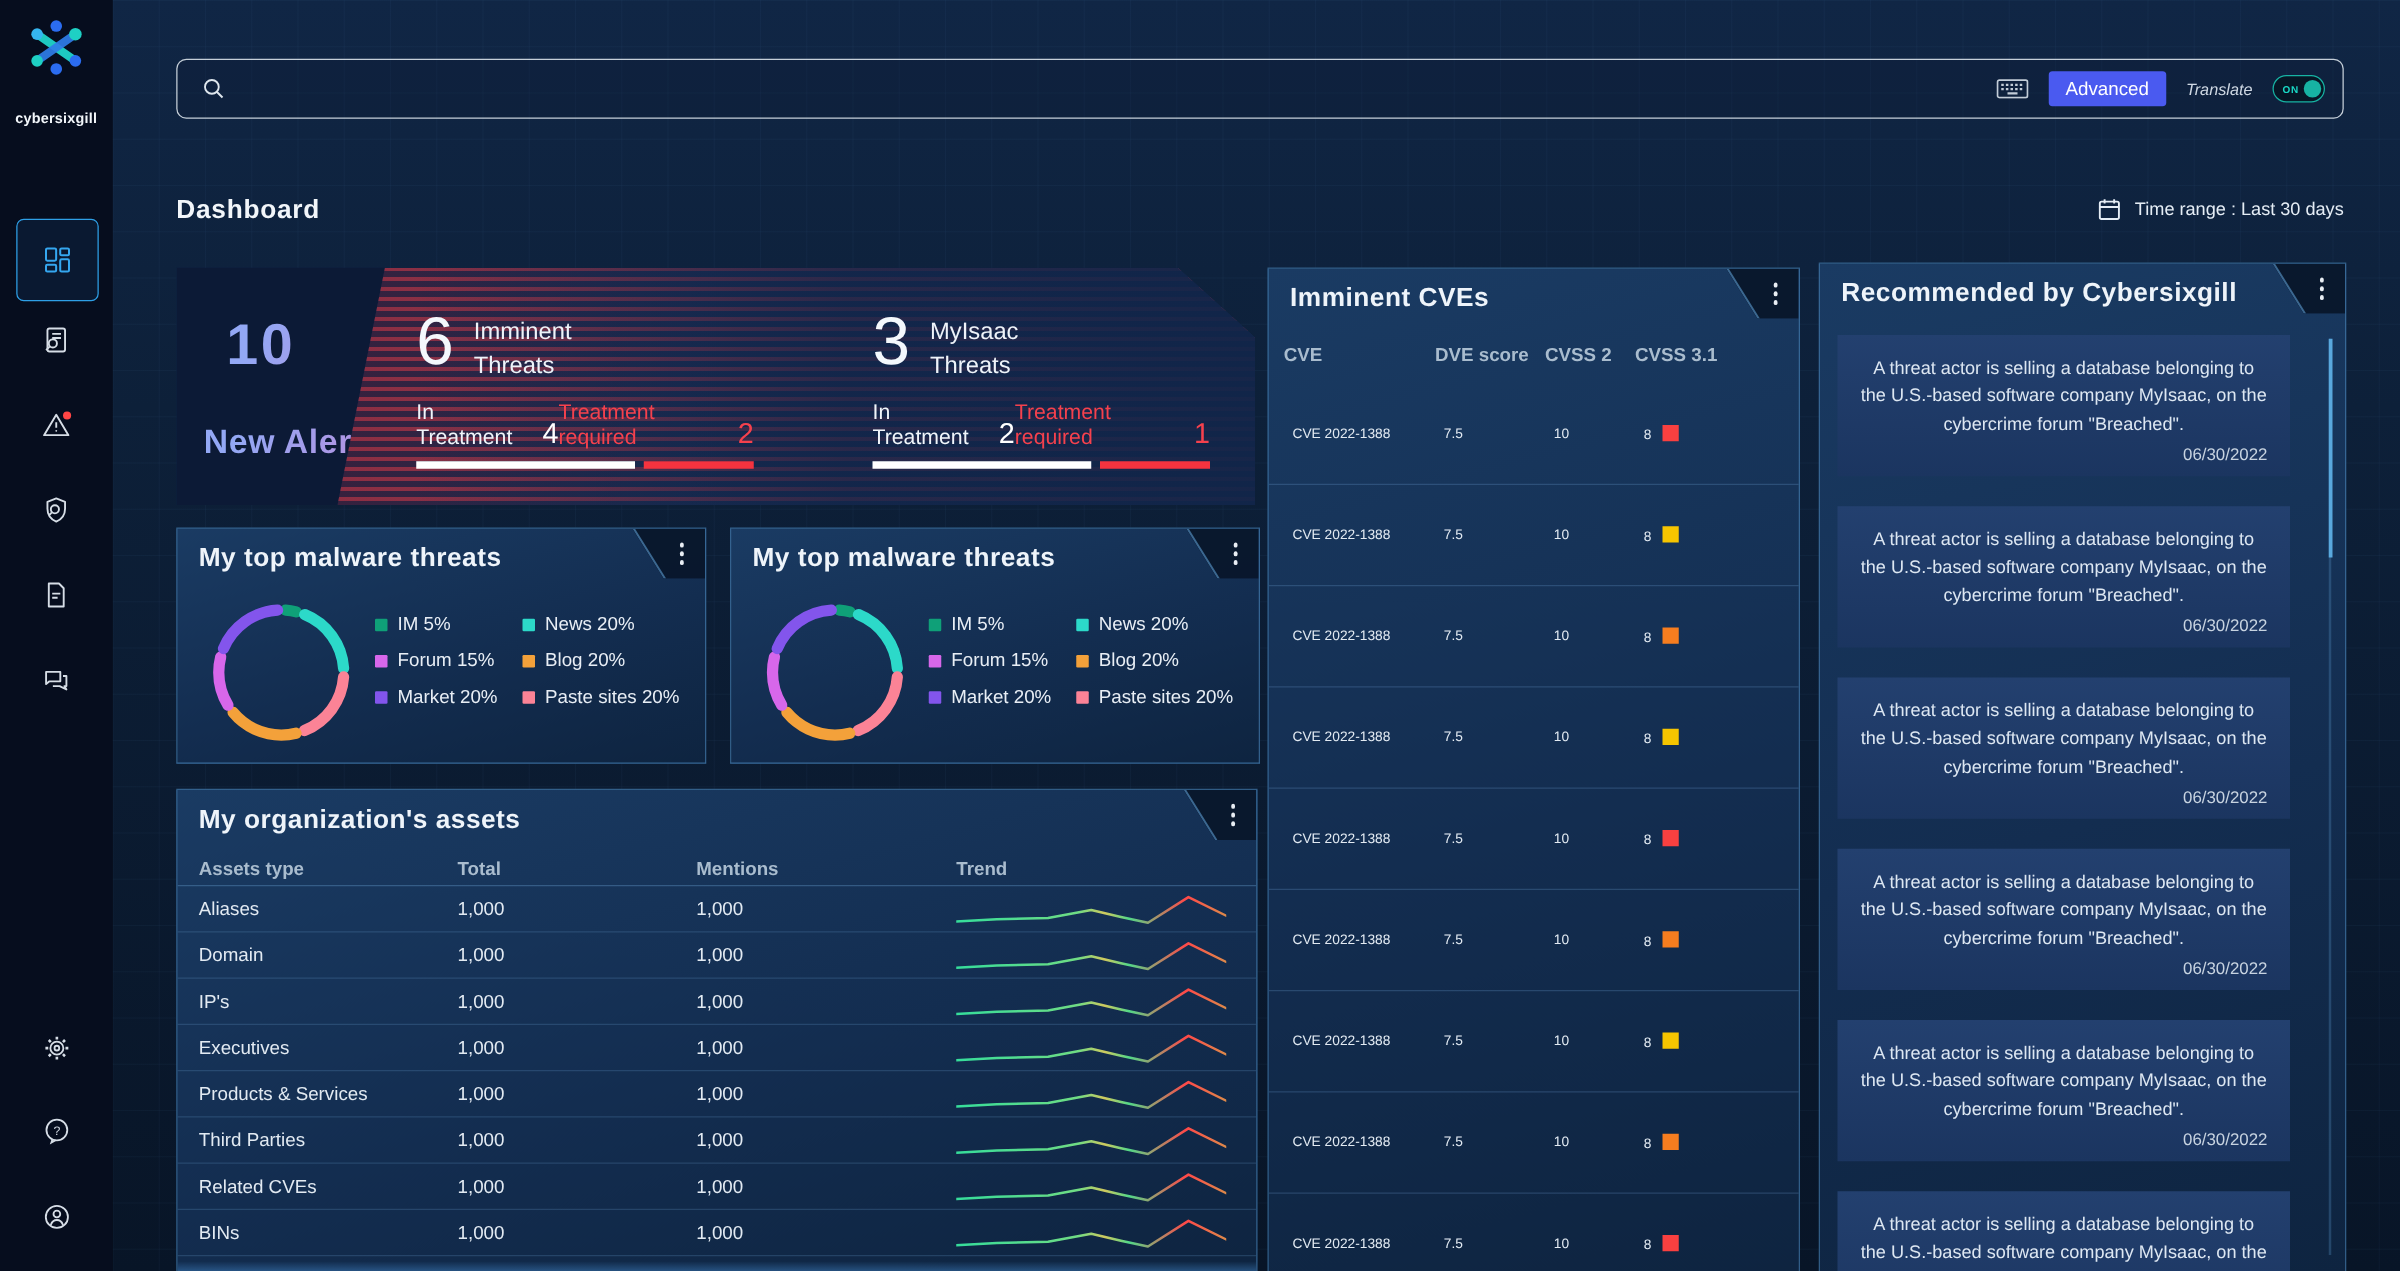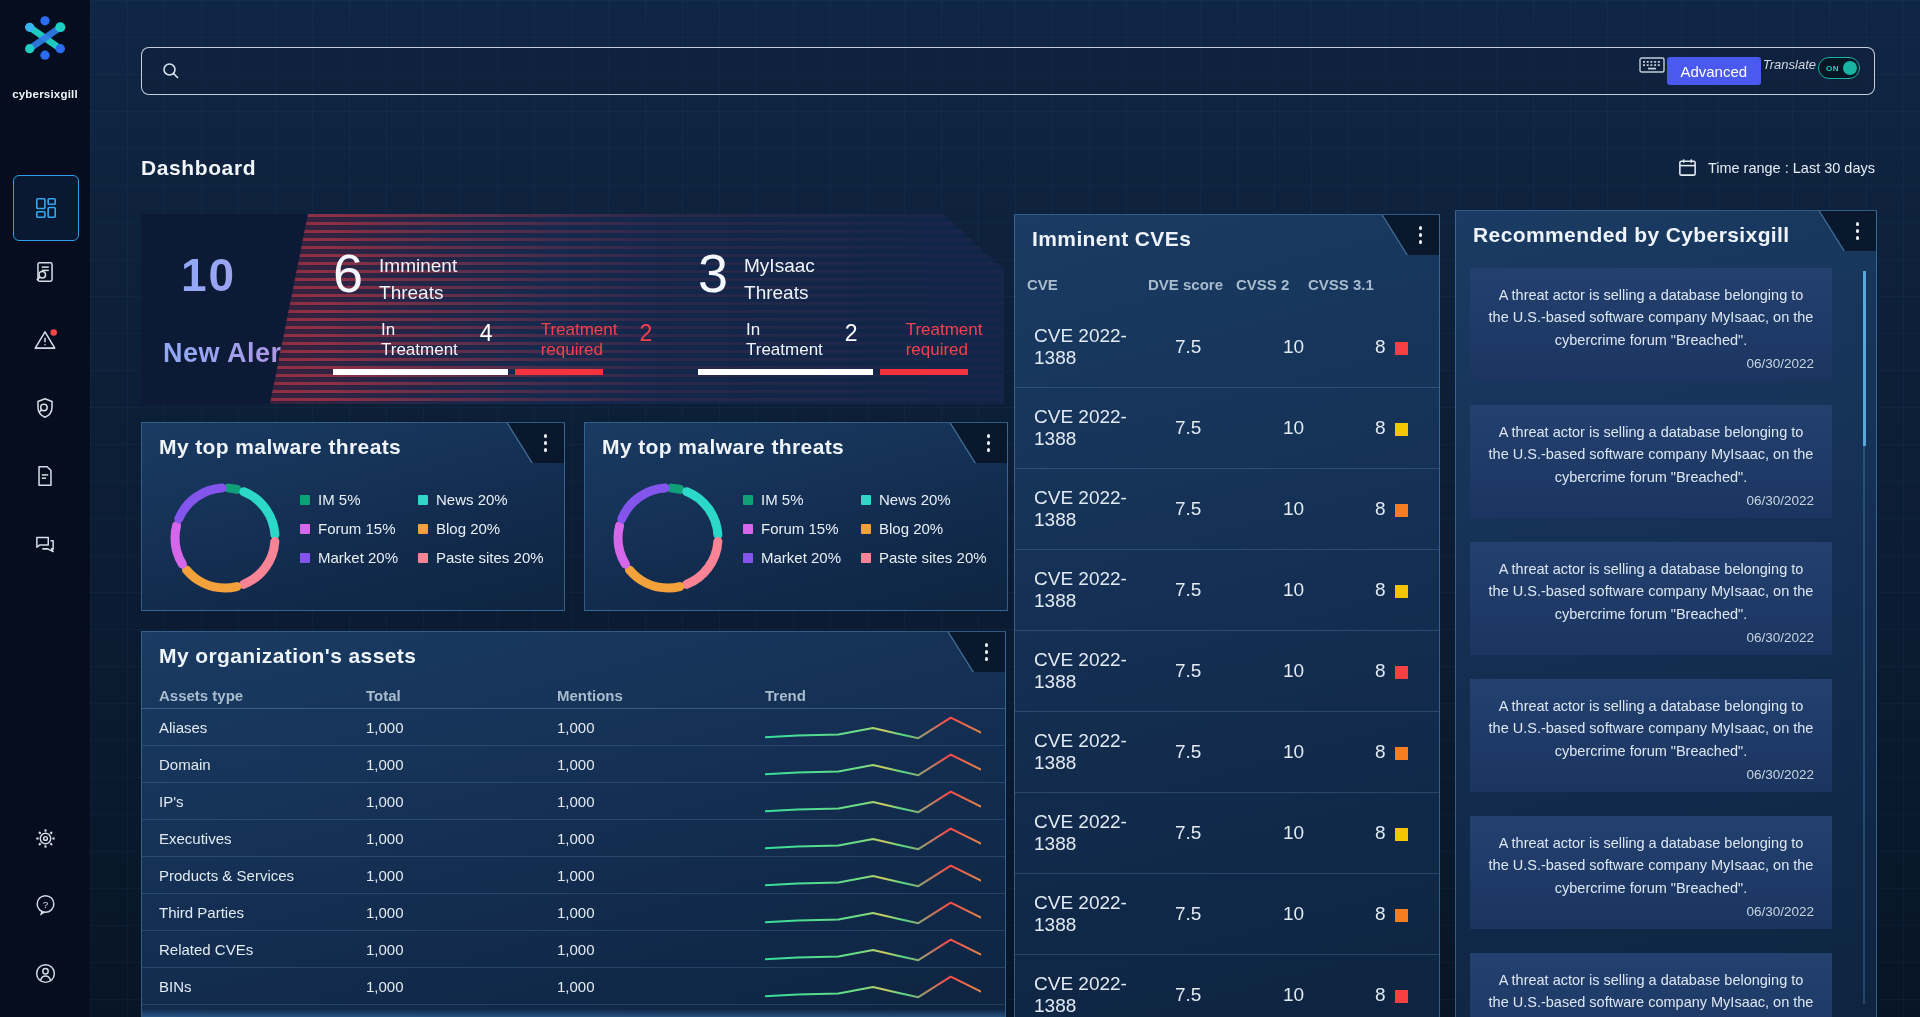--- a/index.html
+++ b/index.html
@@ -24,21 +24,21 @@
         background-image:linear-gradient(rgba(110,170,230,.045) 1px,transparent 1px),
                          linear-gradient(90deg,rgba(110,170,230,.045) 1px,transparent 1px);
         background-size:37px 37px;}
 
   
   .searchbar{position:absolute;left:51px;right:45px;top:47px;height:46px;display:flex;align-items:center;
         border:1.5px solid rgba(230,238,245,.85);border-radius:8px;background:rgba(10,25,48,.25);z-index:3;}
   .search-ic{margin-left:18px;display:flex;}
   .search-input{flex:1;background:transparent;border:none;outline:none;color:#fff;font-size:16px;
         padding:0 10px;font-family:"Liberation Sans",sans-serif;}
-  .search-right{display:flex;align-items:flex-start;gap:2px;margin-right:14px;}
+  .search-right{display:flex;align-items:center;gap:16px;margin-right:14px;}
   .kb-ic{display:flex;color:#c3cdd8;cursor:pointer;}
   .adv{width:94px;height:28px;background:#4a5af0;border:none;border-radius:3px;color:#fff;font-size:15px;
         font-family:"Liberation Sans",sans-serif;cursor:pointer;}
   .translate{font-size:13px;color:#cfd8e3;font-style:italic;}
   .toggle{width:40px;height:20px;border:1.5px solid #17b3a3;border-radius:11px;display:flex;align-items:center;
         background:#071726;position:relative;cursor:pointer;}
   .toggle-on{font-size:8px;color:#19d9c5;margin-left:7px;font-weight:bold;letter-spacing:.5px;}
   .knob{position:absolute;right:2px;width:14px;height:14px;border-radius:50%;background:#17b3a3;}
 
   
@@ -71,21 +71,21 @@
   .grad-text{background:linear-gradient(115deg,#93a8f5 10%,#c08ad8 60%,#d07ec2 95%);
         -webkit-background-clip:text;background-clip:text;color:transparent;}
   .na-count{font-size:46px;font-weight:bold;letter-spacing:2px;margin:38px 0 0 40px;line-height:1;}
   .na-label{font-size:27px;font-weight:bold;letter-spacing:.5px;margin:40px 0 0 22px;}
   .groups{position:absolute;left:192px;top:34px;right:36px;display:flex;gap:95px;z-index:2;}
   .threat-group{width:270px;flex:none;}
   .tg-top{display:flex;}
   .tg-count{font-size:54px;line-height:.95;font-weight:400;color:#f4f8fc;}
   .tg-label{font-size:19px;line-height:1.4;color:#eef3f9;margin-left:16px;padding-top:5px;}
   .tg-stats{display:flex;justify-content:space-between;align-items:baseline;margin-top:14px;}
-  .tg-lft,.tg-rgt{display:flex;align-items:flex-start;gap:22px;margin-left:48px;}
+  .tg-lft,.tg-rgt{display:flex;align-items:flex-end;gap:22px;}
   .tg-it-label{font-size:17px;color:#f0f5fa;}
   .tg-it-num{font-size:23px;color:#fff;}
   .tg-req-label{font-size:17px;color:#f5414d;}
   .tg-req-num{font-size:23px;color:#f5414d;}
   .tg-bars{display:flex;gap:7px;margin-top:9px;height:6px;}
   .bar-white{background:#ffffff;}
   .bar-red{background:#f5333f;}
 
   
   .malware-row{position:absolute;left:51px;top:422px;width:863px;display:flex;gap:19px;z-index:2;}
@@ -107,21 +107,21 @@
   .a-row{height:36px;font-size:15px;color:#e2eaf2;border-bottom:1px solid rgba(110,165,215,.22);}
   .a-trend{display:flex;justify-content:flex-start;}
   .a-glow{position:absolute;left:0;right:0;bottom:0;height:9px;
         background:linear-gradient(180deg,rgba(70,150,230,0),rgba(80,160,235,.4));}
 
   
   .trending{left:924px;top:214px;width:424px;height:803px;}
   .t-grid{display:grid;grid-template-columns:121px 88px 72px 1fr;align-items:center;padding-left:19px;}
   .t-head{margin-top:56px;height:26px;font-size:15px;font-weight:bold;color:#a9bcce;padding-left:12px;}
   .t-rows{margin-top:10px;}
-  .t-row{height:80px;font-size:19px;color:#e2eaf2;cursor:pointer;gap:20px;}
+  .t-row{height:80px;font-size:11px;color:#e2eaf2;cursor:pointer;}
   .t-row + .t-row{border-top:1px solid rgba(110,165,215,.25);}
   .sev-sq{display:inline-block;width:13px;height:13px;margin-left:9px;vertical-align:-1.5px;}
 
   
   .rec{left:1365px;top:210px;width:420px;height:807px;}
   .rec-cards{position:absolute;left:14px;top:57px;width:362px;}
   .rec-card{height:113px;margin-bottom:24px;background:linear-gradient(180deg,#23406f,#1b3560);
         padding:14px 18px 12px 18px;box-sizing:border-box;cursor:pointer;position:relative;text-align:center;}
   .rec-card p{margin:2px 0 0 0;font-size:14.5px;line-height:1.55;color:#dde7f2;}
   .rec-date{position:absolute;right:18px;bottom:10px;font-size:13.5px;color:#c7d3e0;}

